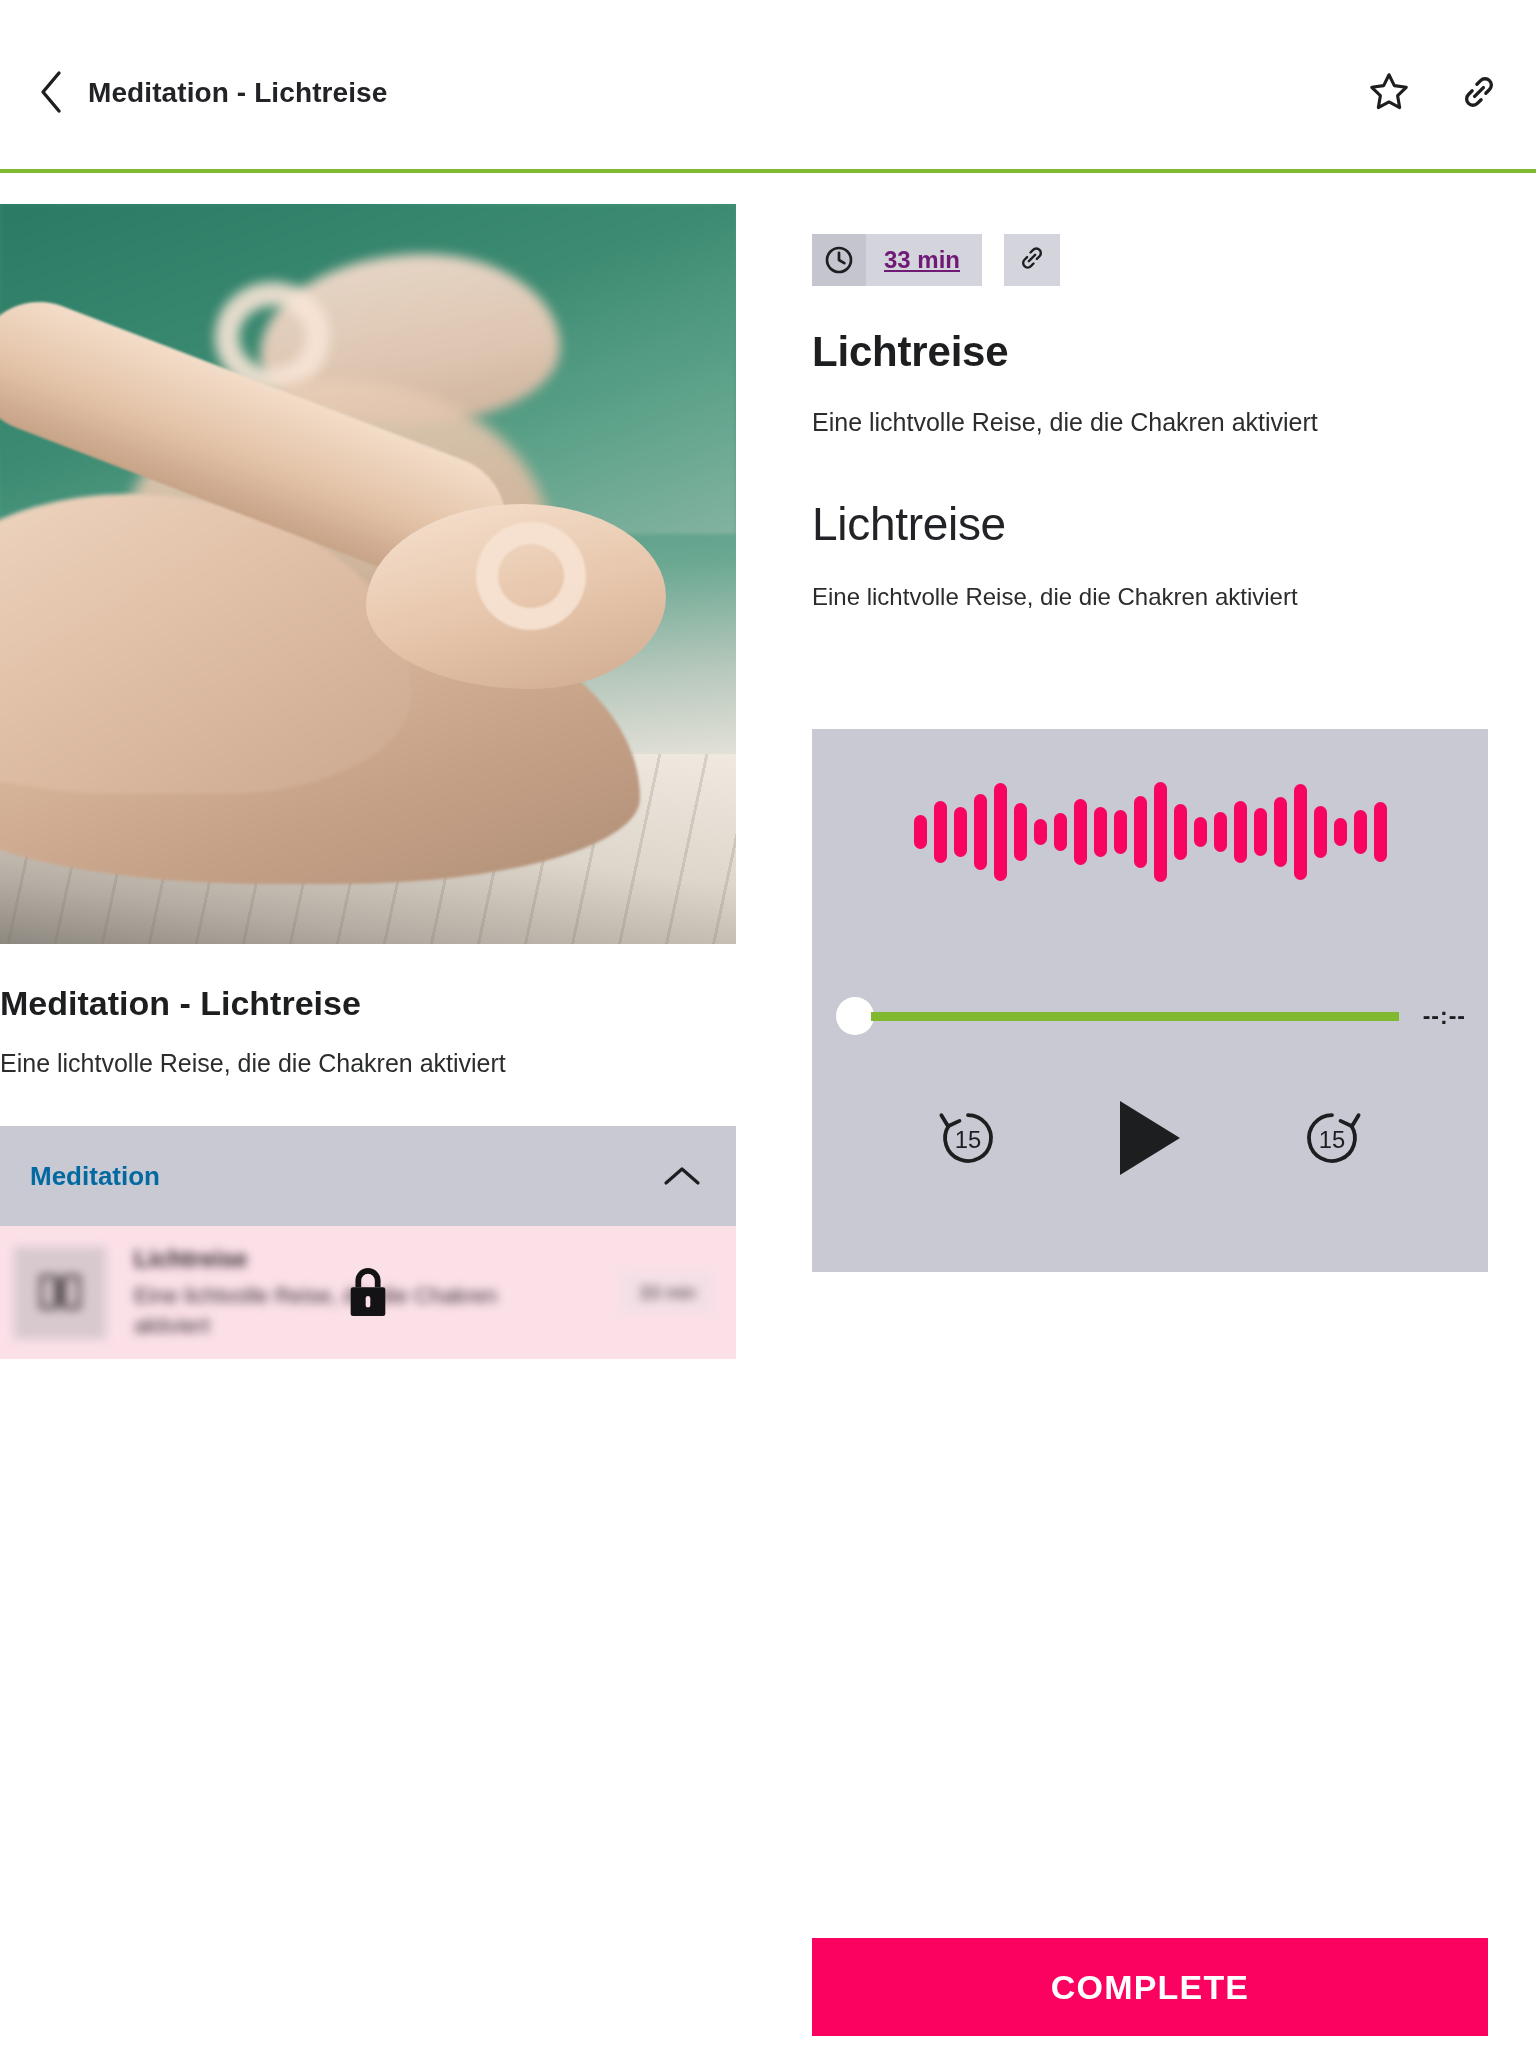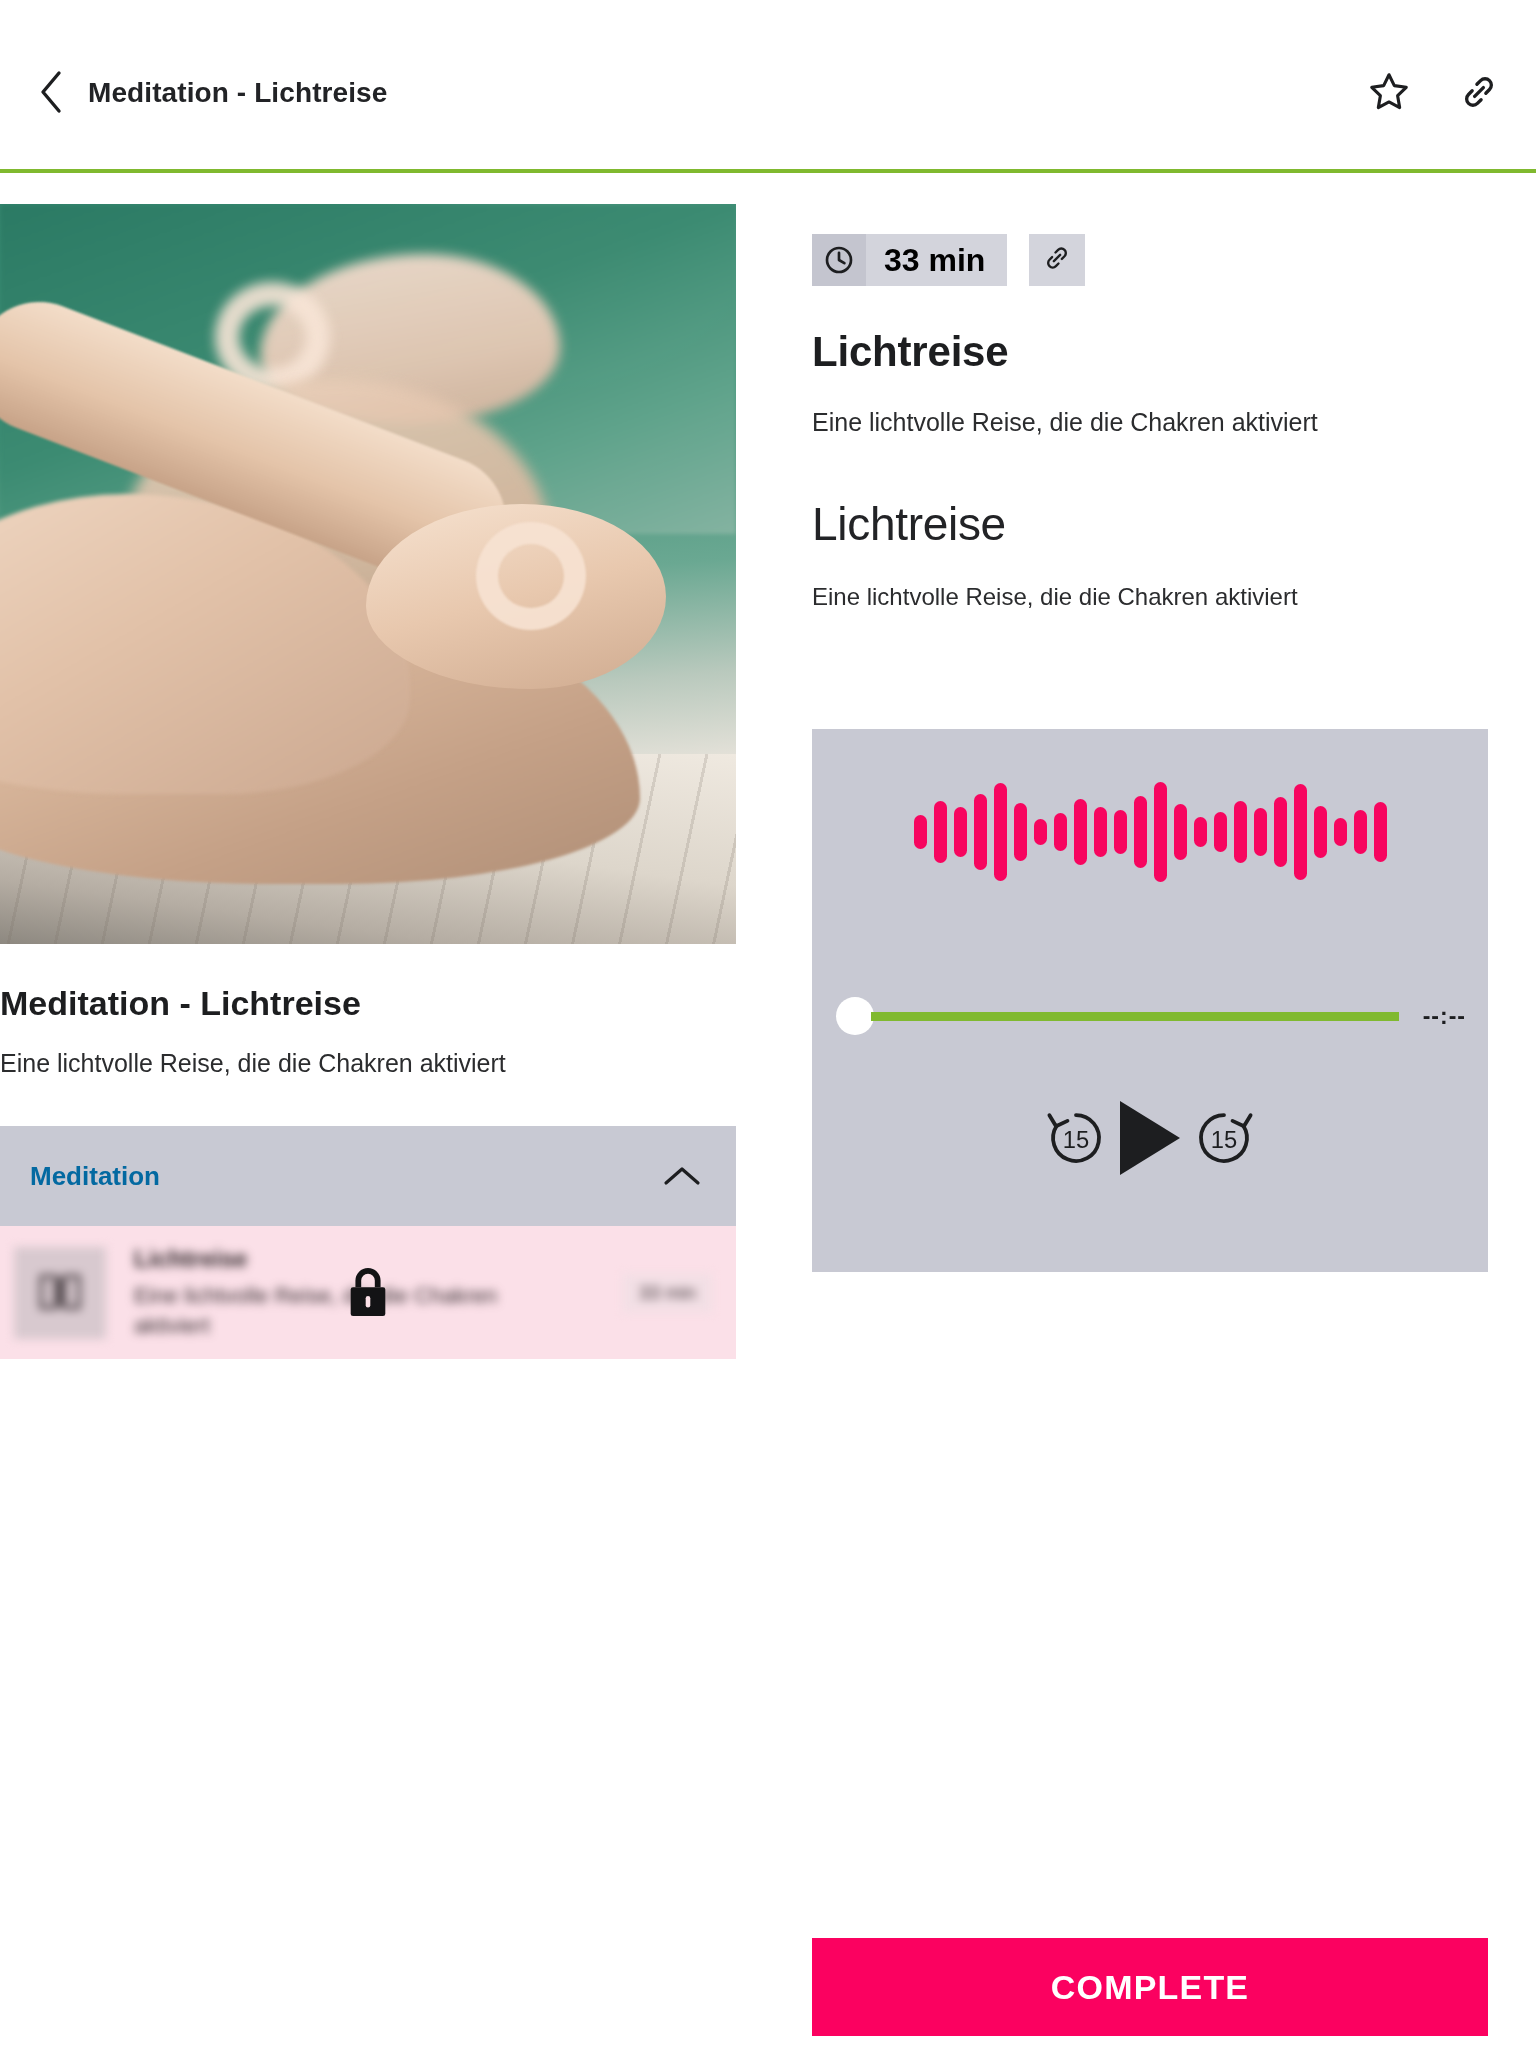--- a/index.html
+++ b/index.html
@@ -156,22 +156,22 @@
   .chips { display: flex; align-items: center; gap: 22px; }
   .chip-duration {
     display: flex; align-items: center; height: 52px;
     background: #d3d4dc; overflow: hidden;
   }
   .chip-clock {
     width: 54px; height: 52px; background: #c4c5cf;
     display: flex; align-items: center; justify-content: center;
   }
   .chip-dur-text {
-    font-size: 32px; font-weight: 700; color: #000000;
-    padding: 0 22px 0 18px; white-space: nowrap;
+    font-size: 24px; font-weight: 700; color: #701a75;
+    padding: 0 22px 0 18px; white-space: nowrap; text-decoration: underline;
   }
   .chip-link {
     width: 56px; height: 52px; background: #d3d4dc;
     display: flex; align-items: center; justify-content: center; cursor: pointer;
   }
 
   .r-title-1 {
     font-size: 42px; font-weight: 700; color: #1d1e20;
     margin-top: 42px; letter-spacing: -.2px;
   }
@@ -204,21 +204,21 @@
   .track {
     flex: 1; height: 9px; background: #80b92f; margin-left: -3px; cursor: pointer;
   }
   .time-label {
     font-size: 23px; font-weight: 700; color: #1d1e20;
     margin-left: 24px; white-space: nowrap; letter-spacing: 1px;
   }
 
   .controls {
     position: absolute; left: 0; right: 0; top: 368px;
-    display: flex; align-items: center; justify-content: center; 
+    display: flex; align-items: center; justify-content: center; gap: 108px;
   }
   .ctrl { cursor: pointer; display: flex; align-items: center; justify-content: center; }
 
   .complete-btn {
     position: absolute; left: 812px; top: 1924px;
     width: 676px; height: 98px; background: #fb0160;
     border: none; cursor: pointer;
     display: flex; align-items: center; justify-content: center;
   }
   .complete-label {

